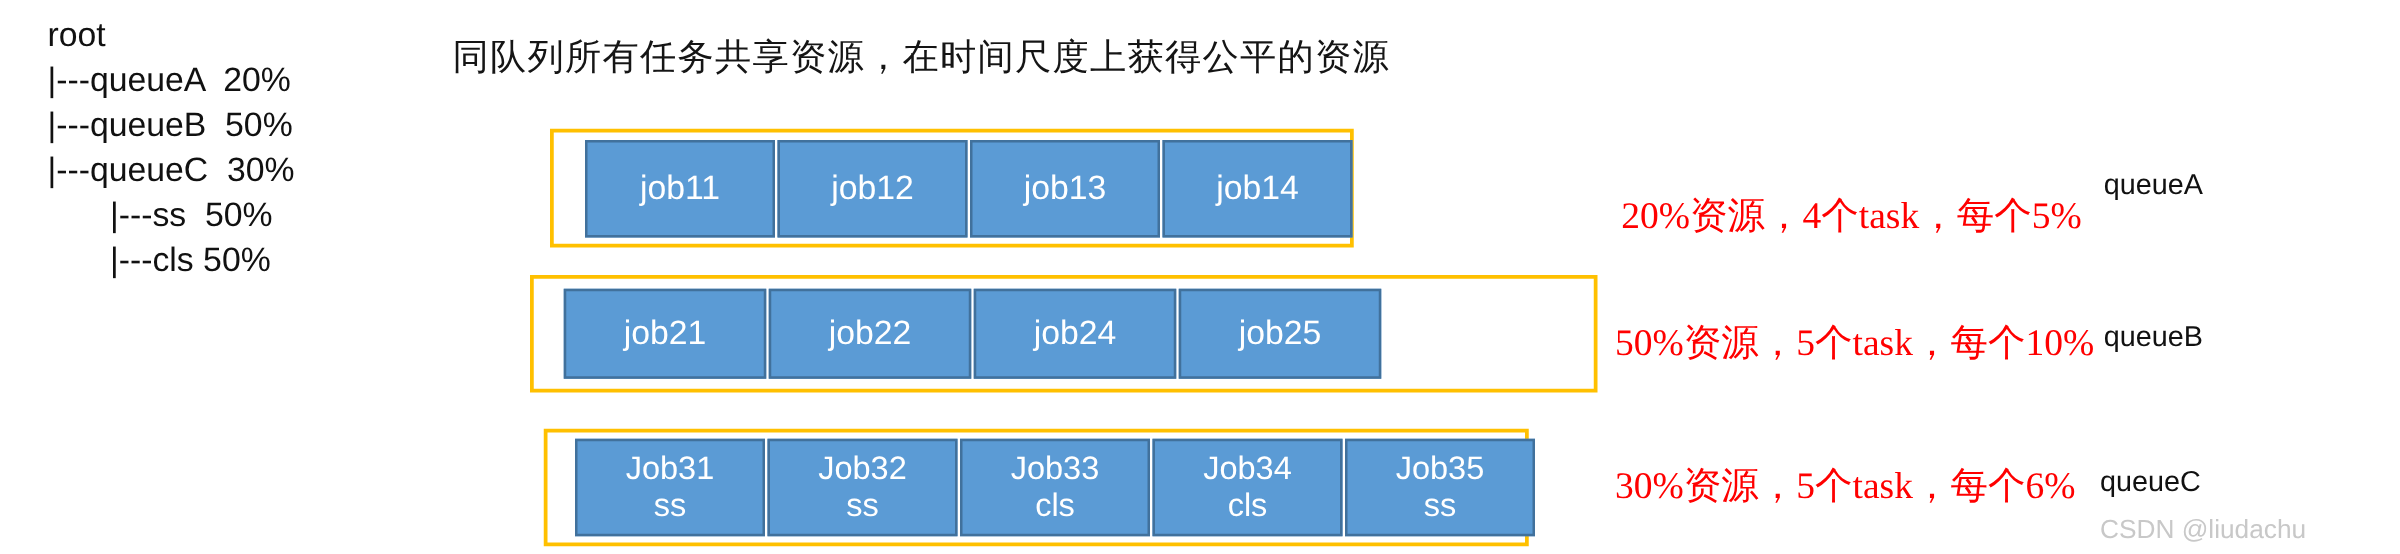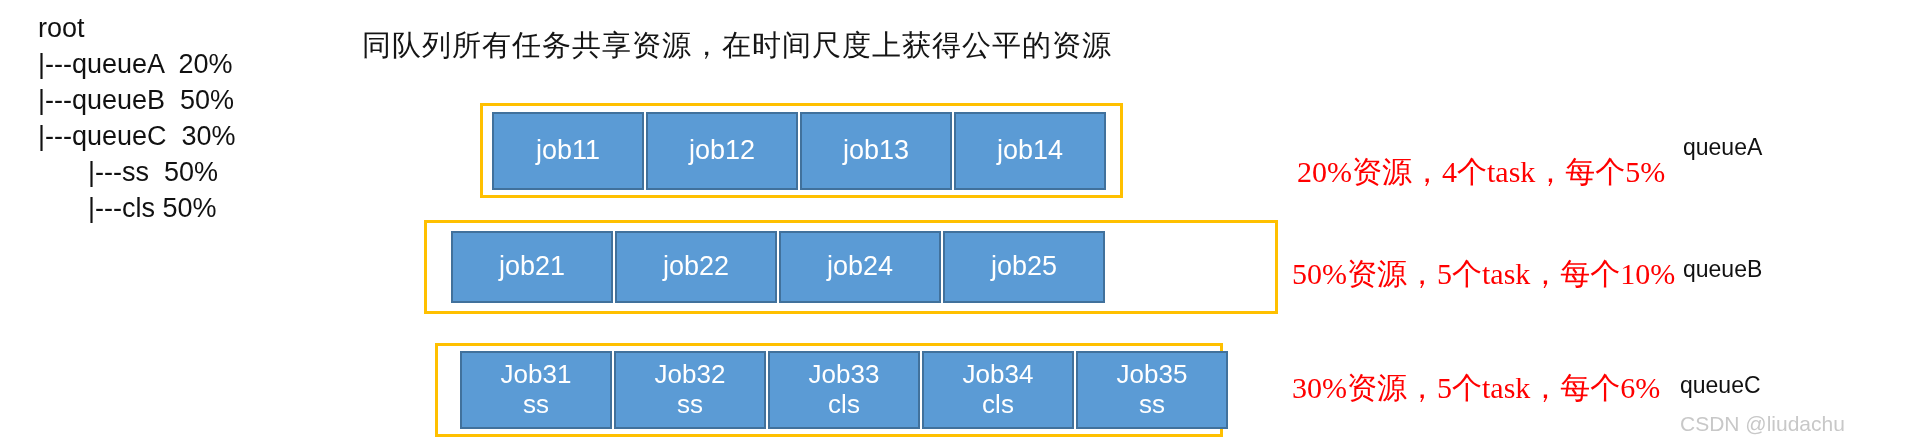--- a/index.html
+++ b/index.html
@@ -41,21 +41,21 @@
 
   
   .job-row {
     position: absolute;
     border: 3px solid #FFC000;
     box-sizing: border-box;
     display: flex;
     align-items: center;
     background: #ffffff;
   }
-  .row-a { left: 440px; top: 103px; width: 643px; height: 95px; padding-left: 9px; margin-left: 40px; }
+  .row-a { left: 440px; top: 103px; width: 643px; height: 95px; padding-left: 25px; }
   .row-b { left: 424px; top: 220px; width: 854px; height: 94px; padding-left: 24px; }
   .row-c { left: 435px; top: 343px; width: 788px; height: 94px; padding-left: 22px; }
 
   .jobs { display: flex; gap: 2px; }
 
   .job {
     background: #5B9BD5;
     border: 2px solid #41719C;
     box-sizing: border-box;
     color: #ffffff;

